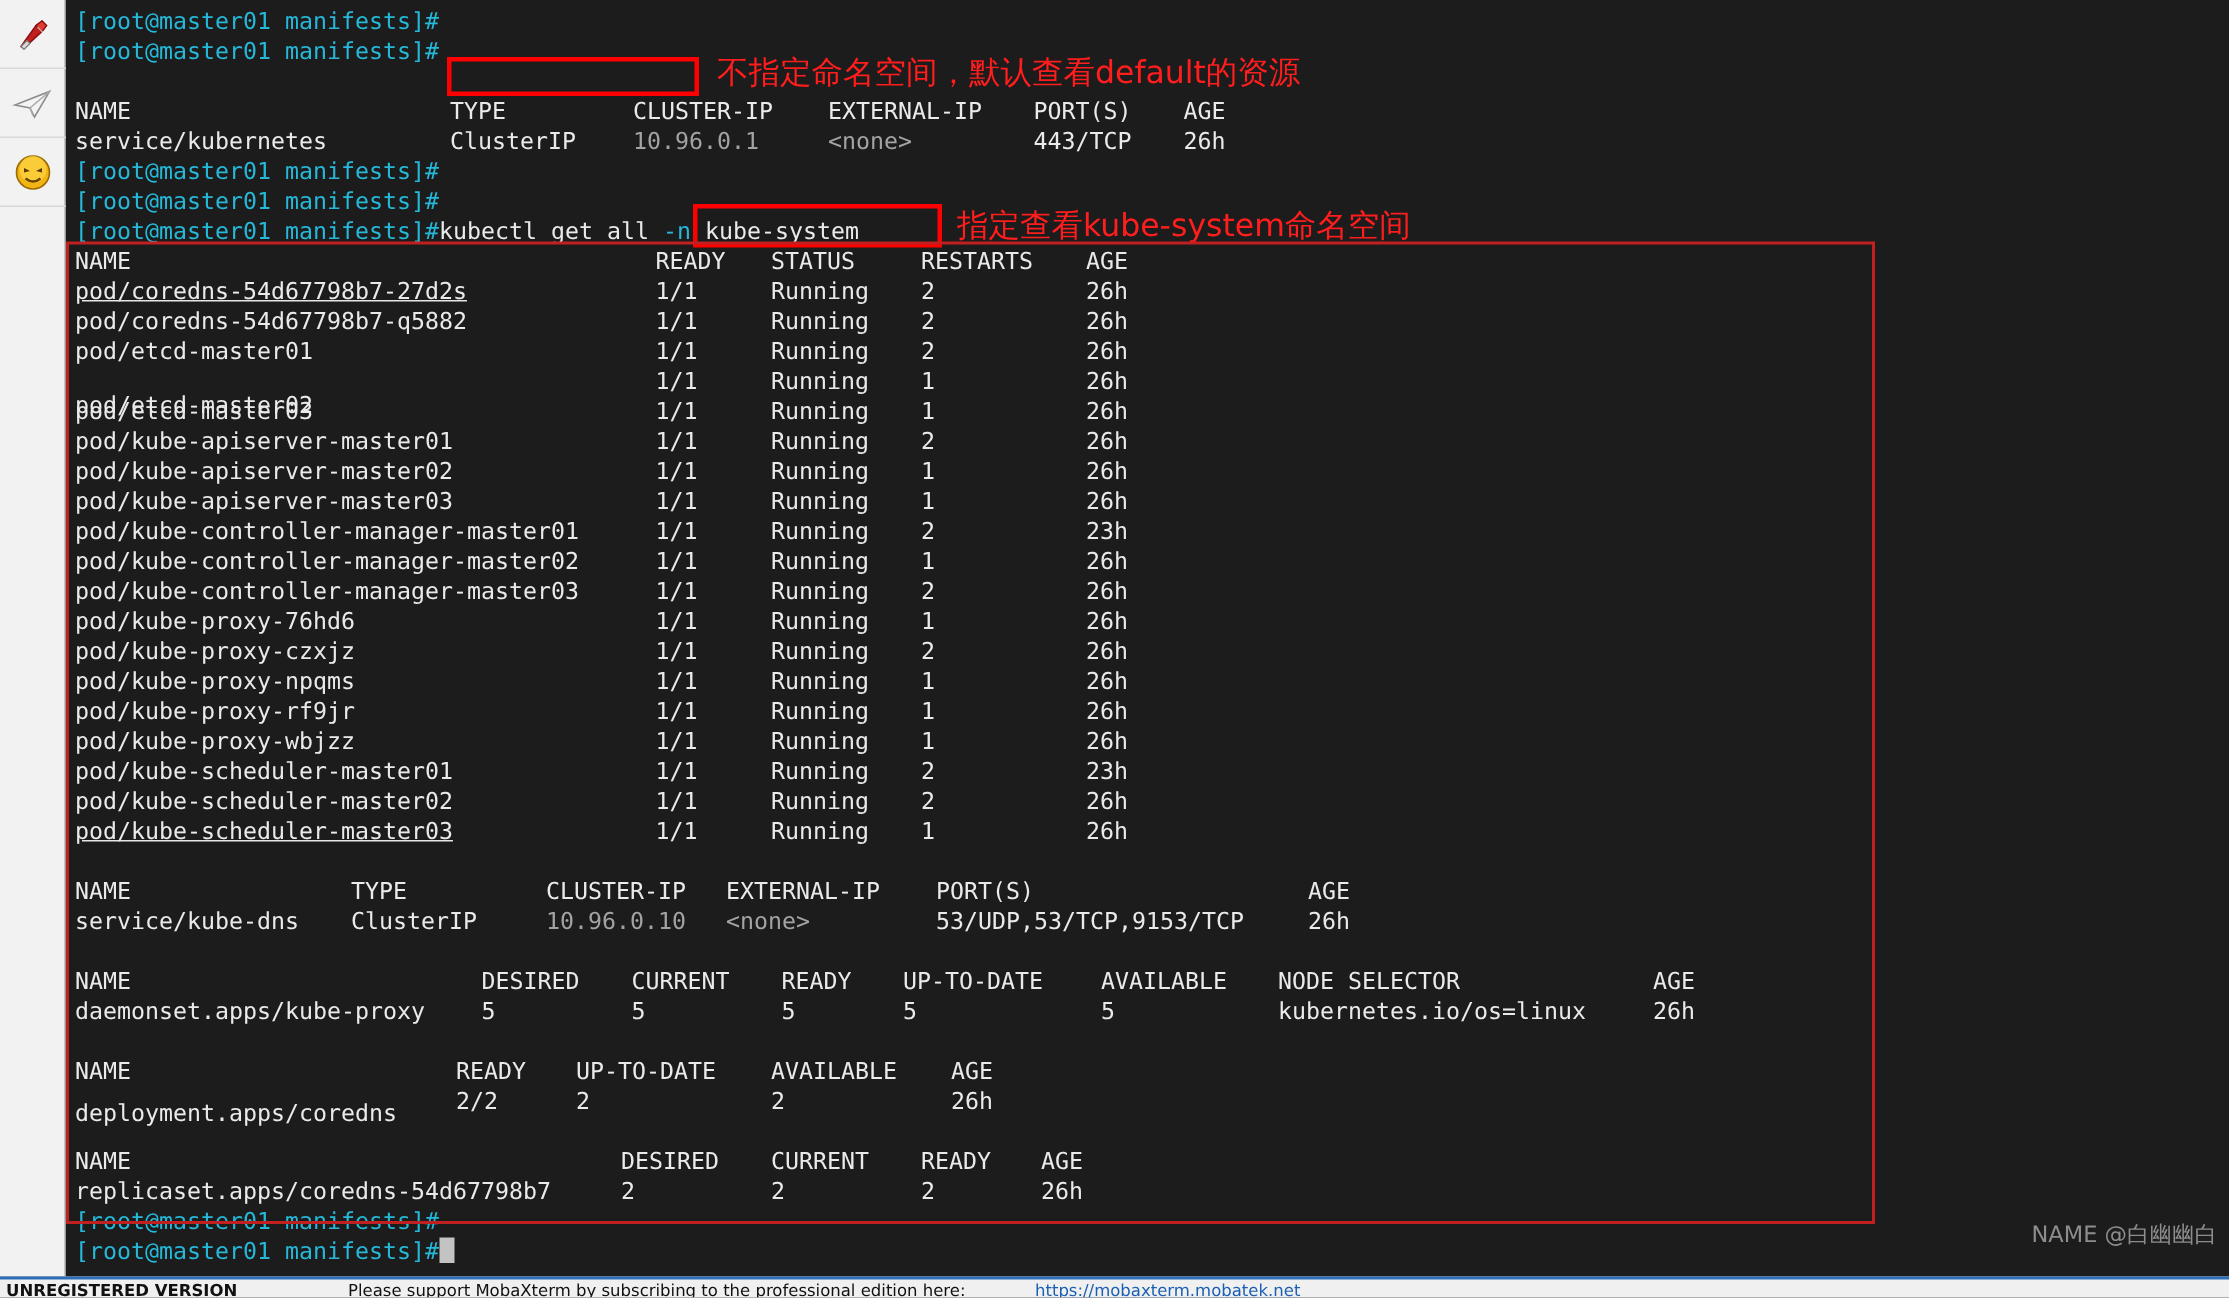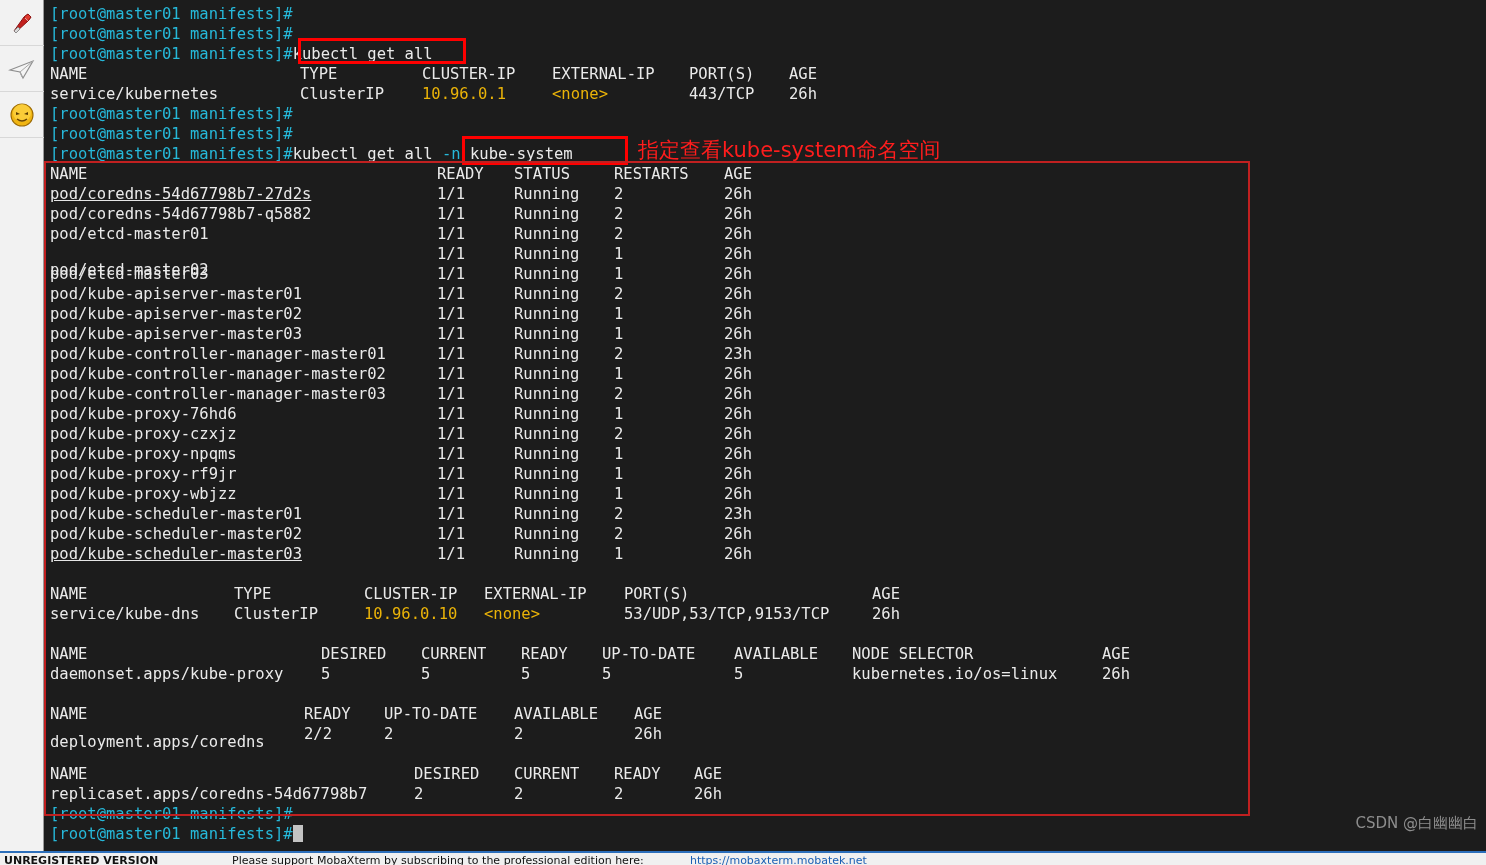--- a/index.html
+++ b/index.html
@@ -45,21 +45,21 @@
     line-height: 20px;
     white-space: pre;
     font-family: "DejaVu Sans Mono", monospace;
     font-size: 15.5px;
     letter-spacing: 0px;
     color: #e6e6e6;
   }
   .c-prompt { color: #26b8d9; }
   .c-white  { color: #eaeaea; }
   .c-cyan   { color: #26b8d9; }
-  .c-mag    { color: #eab308; }
+  .c-mag    { color: #a3a3a3; }
   .cursor {
     display: inline-block;
     width: 10px; height: 17px;
     background: #c3c3c3;
     vertical-align: -3px;
   }
 
   
   .ann-box {
     position: absolute;
@@ -142,21 +142,20 @@
       </svg>
     </div>
   </div>
 
   <div id="terminal">
 
     <div class="term-line" style="top:4px"><span class="c-prompt">[root@master01 manifests]</span><span class="c-cyan">#</span></div>
 
     <div class="term-line" style="top:24px"><span class="c-prompt">[root@master01 manifests]</span><span class="c-cyan">#</span></div>
 
-    <div class="term-line" style="top:44px"><span class="c-prompt">[root@master01 manifests]</span><span class="c-cyan">#</span><span class="c-white">kubectl get all</span></div>
 
     <div class="term-line" style="top:64px"><span class="c-white">NAME</span><span style="display:inline-block;width:0"></span></div>
     <div class="term-line" style="top:64px;left:256px"><span class="c-white">TYPE</span></div>
     <div class="term-line" style="top:64px;left:378px"><span class="c-white">CLUSTER-IP</span></div>
     <div class="term-line" style="top:64px;left:508px"><span class="c-white">EXTERNAL-IP</span></div>
     <div class="term-line" style="top:64px;left:645px"><span class="c-white">PORT(S)</span></div>
     <div class="term-line" style="top:64px;left:745px"><span class="c-white">AGE</span></div>
 
     <div class="term-line" style="top:84px"><span class="c-white">service/kubernetes</span></div>
     <div class="term-line" style="top:84px;left:256px"><span class="c-white">ClusterIP</span></div>
@@ -326,24 +325,25 @@
 
     <div class="term-line" style="top:784px"><span class="c-white">replicaset.apps/coredns-54d67798b7</span></div>
     <div class="term-line" style="top:784px;left:370px"><span class="c-white">2</span></div>
     <div class="term-line" style="top:784px;left:470px"><span class="c-white">2</span></div>
     <div class="term-line" style="top:784px;left:570px"><span class="c-white">2</span></div>
     <div class="term-line" style="top:784px;left:650px"><span class="c-white">26h</span></div>
 
     <div class="term-line" style="top:804px"><span class="c-prompt">[root@master01 manifests]</span><span class="c-cyan">#</span></div>
     <div class="term-line" style="top:824px"><span class="c-prompt">[root@master01 manifests]</span><span class="c-cyan">#</span><span class="cursor"></span></div>
 
-    <div id="watermark">CSDN @白幽幽白</div>
+    <div id="watermark">NAME @白幽幽白</div>
   </div>
 
   <div class="ann-box" style="left:298px; top:38px; width:168px; height:26px;"></div>
+  <div class="ann-text" style="left:478px; top:38px;">不指定命名空间，默认查看default的资源</div>
 
   <div class="ann-box" style="left:462px; top:136px; width:166px; height:29px;"></div>
   <div class="ann-text" style="left:638px; top:140px;">指定查看kube-system命名空间</div>
 
   <div class="ann-outline" style="left:44px; top:161px; width:1206px; height:655px;"></div>
 
   <div id="statusbar">
     <span class="sb-inner sb-strong">UNREGISTERED VERSION</span>
     <span class="sb-msg">Please support MobaXterm by subscribing to the professional edition here:</span>
     <span class="sb-msg sb-link" style="left:690px;">https://mobaxterm.mobatek.net</span>

